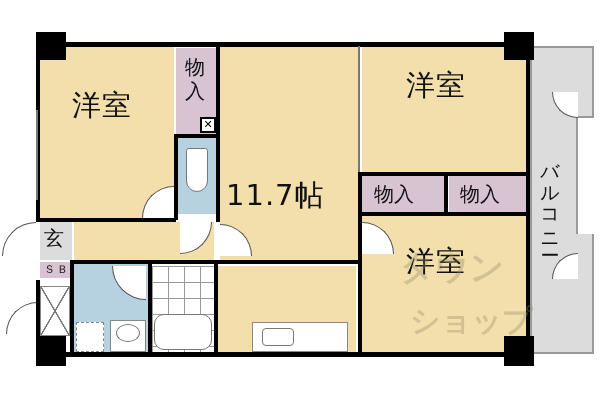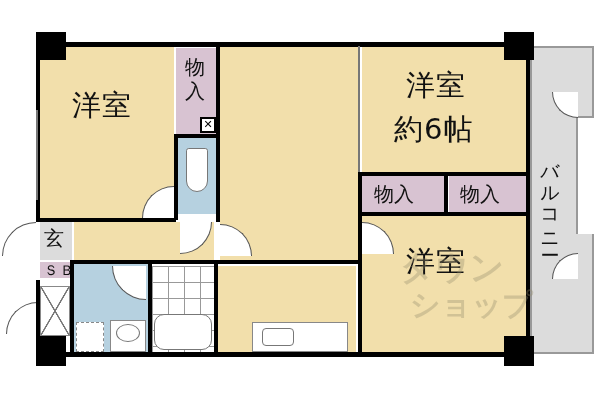--- a/index.html
+++ b/index.html
@@ -10,21 +10,21 @@
   .room-yellow { background: #f2dfab; }
   .room-purple { background: #d8c3d2; }
   .room-blue { background: #b6d1e0; }
   .room-gray { background: #dcdcdc; }
   .room-white { background: #ffffff; }
   .wall { background: #000; position: absolute; }
   .thin { background: #777; position: absolute; }
   .label { position: absolute; color: #111; text-align: center; line-height: 1.05; white-space: nowrap; }
   .big { font-size: 29px; letter-spacing: 1px; }
   .med { font-size: 20px; }
-  .small { font-size: 14px; font-family: Liberation Serif, serif; }
+  .small { font-size: 11px; }
   .vert { writing-mode: vertical-rl; font-size: 19px; letter-spacing: 2px; }
   .door { position: absolute; border: 1.5px solid #555; background: #fff; box-sizing: border-box; }
   .watermark { position: absolute; color: rgba(150,140,110,0.35); font-weight: bold; font-size: 34px; line-height: 1.0; }
 </style>
 </head>
 <body>
 
 <div class="plan">
 
   <div class="abs room-gray" style="left:530px; top:46px; width:64px; height:72px; border:2px solid #999;"></div>
@@ -38,24 +38,24 @@
   <div class="label big" style="left:72px; top:90px;">洋室</div>
 
   <div class="abs room-purple" style="left:176px; top:48px; width:40px; height:86px;"></div>
   <div class="label med" style="left:183px; top:55px; width:24px; white-space:normal; line-height:1.2;">物入</div>
   <div class="abs" style="left:200px; top:117px; width:16px; height:16px; border:2px solid #000; background:#fff; text-align:center; font-size:11px; line-height:12px;">✕</div>
 
   <div class="abs room-blue" style="left:178px; top:138px; width:38px; height:76px;"></div>
   <div class="abs" style="left:186px; top:148px; width:22px; height:44px; border:1.5px solid #777; border-radius:3px 3px 12px 12px; background:#fff;"></div>
 
   <div class="abs room-yellow" style="left:220px; top:46px; width:138px; height:214px;"></div>
+  <div class="label big" style="left:226px; top:180px;">11.7帖</div>
 
   <div class="abs room-yellow" style="left:362px; top:46px; width:166px; height:126px;"></div>
   <div class="label big" style="left:406px; top:70px;">洋室</div>
-  <div class="label big" style="left:394px; top:114px;">約6帖</div>
 
   <div class="abs room-purple" style="left:362px; top:176px; width:82px; height:36px;"></div>
   <div class="label med" style="left:374px; top:184px;">物入</div>
   <div class="abs room-purple" style="left:449px; top:176px; width:79px; height:36px;"></div>
   <div class="label med" style="left:460px; top:184px;">物入</div>
 
   <div class="abs room-yellow" style="left:362px; top:216px; width:166px; height:136px;"></div>
   <div class="label big" style="left:406px; top:246px;">洋室</div>
 
   <div class="abs room-yellow" style="left:74px; top:222px; width:140px; height:38px;"></div>
@@ -111,15 +111,15 @@
   <div class="thin" style="left:358px; top:46px; width:2px; height:126px;"></div>
   <div class="thin" style="left:36px; top:110px; width:2px; height:90px;"></div>
 
   <div class="door" style="left:142px; top:186px; width:32px; height:32px; border-radius:32px 0 0 0; border-bottom:none; border-right:none;"></div>
   <div class="door" style="left:180px; top:222px; width:32px; height:32px; border-radius:0 0 32px 0; border-top:none; border-left:none;"></div>
   <div class="door" style="left:220px; top:224px; width:32px; height:32px; border-radius:0 32px 0 0; border-bottom:none; border-left:none;"></div>
   <div class="door" style="left:362px; top:222px; width:32px; height:32px; border-radius:0 32px 0 0; border-bottom:none; border-left:none;"></div>
   <div class="door" style="left:112px; top:266px; width:34px; height:34px; border-radius:0 0 0 34px; border-top:none; border-right:none;"></div>
 
   <div class="watermark" style="left:400px; top:250px;">タウン</div>
-  <div class="watermark" style="left:410px; top:290px; font-size:30px;">ショップ</div>
+  <div class="watermark" style="left:410px; top:306px; font-size:30px;">ショップ</div>
 
 </div>
 
 </body></html>

